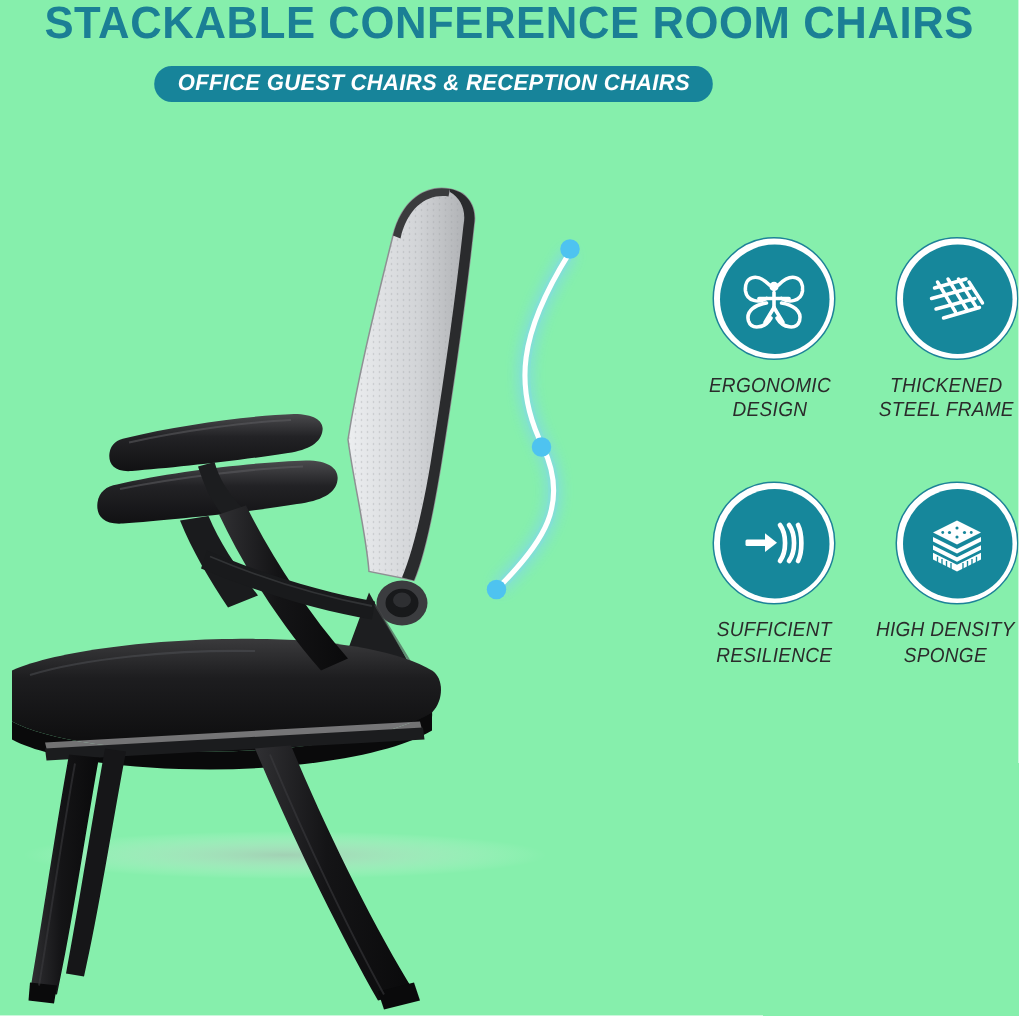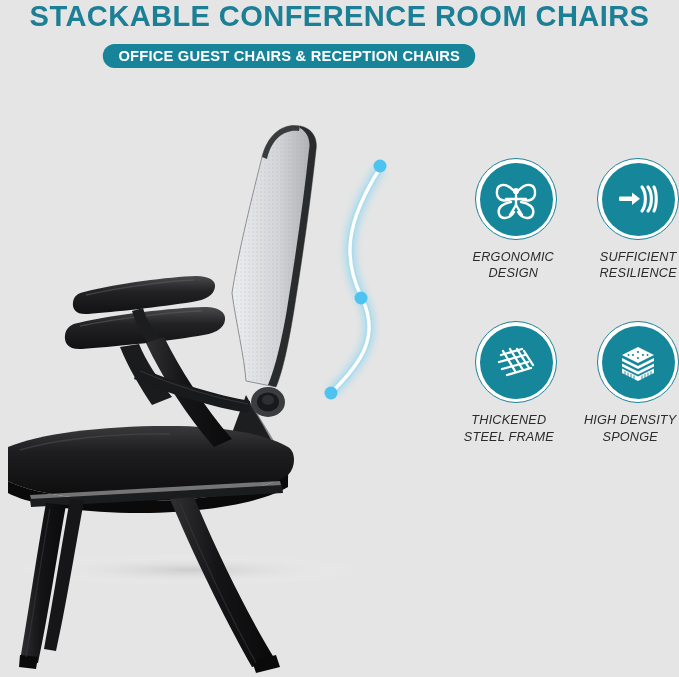--- a/index.html
+++ b/index.html
@@ -2,37 +2,37 @@
 <html><head>
 <meta charset="utf-8">
 <style>
   * { box-sizing: border-box; margin: 0; padding: 0; }
   html, body {
     width: 679px; height: 677px;
     background: #ffffff;
     font-family: "Liberation Sans", sans-serif;
     overflow: hidden;
   }
-  .page { position: relative; width: 679px; height: 677px; background: #e5e5e5; }
+  .page { position: relative; width: 679px; height: 677px; background: #86efac; }
 
   
   .header { position: absolute; left: 0; top: 0; width: 679px; height: 80px; }
   .title {
     position: absolute; left: 0; top: -1px; width: 679px;
     text-align: center;
     font-family: "Liberation Sans", sans-serif;
     font-size: 30px; font-weight: 700;
     letter-spacing: 0.4px;
     color: #1b7f95;
     transform: scaleX(0.97);
     white-space: nowrap;
   }
   .subtitle-wrap {
     position: absolute; left: 0; top: 44px; width: 579px;
-    display: flex; justify-content: center;
+    display: flex; justify-content: center; font-style: italic;
   }
   .subtitle-badge {
     background: #17849a;
     color: #ffffff;
     border-radius: 13px;
     padding: 3px 16px 4px 16px;
     font-size: 15px; font-weight: 700;
     letter-spacing: 0.2px;
     white-space: nowrap;
     transform: scaleX(0.98);
@@ -268,59 +268,59 @@
         </div>
       </div>
       <div class="feature-label">ERGONOMIC
 DESIGN</div>
     </div>
 
     <div class="feature">
       <div class="badge-ring">
         <div class="badge-disc">
           <svg width="50" height="50" viewBox="0 0 50 50">
+            <g stroke="#ffffff" stroke-width="2.3" stroke-linecap="round">
+
+              <path d="M10 18 L31 12"></path>
+              <path d="M8 25 L34 18"></path>
+              <path d="M11 32 L37 25"></path>
+              <path d="M16 38 L40 31"></path>
+
+              <path d="M12 14 L24 34"></path>
+              <path d="M19 12 L32 33"></path>
+              <path d="M26 12 L38 31"></path>
+              <path d="M33 14 L42 28"></path>
+            </g>
+          </svg>
+        </div>
+      </div>
+      <div class="feature-label">THICKENED
+STEEL FRAME</div>
+    </div>
+
+    <div class="feature">
+      <div class="badge-ring">
+        <div class="badge-disc">
+          <svg width="50" height="50" viewBox="0 0 50 50">
             <g fill="#ffffff">
 
               <rect x="6" y="22.6" width="14" height="4.4" rx="1"></rect>
 
               <path d="M19 18.5 L27 24.8 L19 31 Z"></path>
             </g>
             <g fill="none" stroke="#ffffff" stroke-width="3.1" stroke-linecap="round">
               <path d="M29 13 C33.5 19 33.5 31 29 37"></path>
               <path d="M35 13 C39.5 19 39.5 31 35 37"></path>
               <path d="M41 13 C44 19 44 31 41 37"></path>
             </g>
           </svg>
         </div>
       </div>
       <div class="feature-label">SUFFICIENT
 RESILIENCE</div>
-    </div>
-
-    <div class="feature">
-      <div class="badge-ring">
-        <div class="badge-disc">
-          <svg width="50" height="50" viewBox="0 0 50 50">
-            <g stroke="#ffffff" stroke-width="2.3" stroke-linecap="round">
-
-              <path d="M10 18 L31 12"></path>
-              <path d="M8 25 L34 18"></path>
-              <path d="M11 32 L37 25"></path>
-              <path d="M16 38 L40 31"></path>
-
-              <path d="M12 14 L24 34"></path>
-              <path d="M19 12 L32 33"></path>
-              <path d="M26 12 L38 31"></path>
-              <path d="M33 14 L42 28"></path>
-            </g>
-          </svg>
-        </div>
-      </div>
-      <div class="feature-label">THICKENED
-STEEL FRAME</div>
     </div>
 
 
     <div class="feature">
       <div class="badge-ring">
         <div class="badge-disc">
           <svg width="50" height="50" viewBox="0 0 50 50">
 
             <path d="M25 10 L41 18 L25 26 L9 18 Z" fill="#ffffff"></path>
             <g fill="#16879b">

